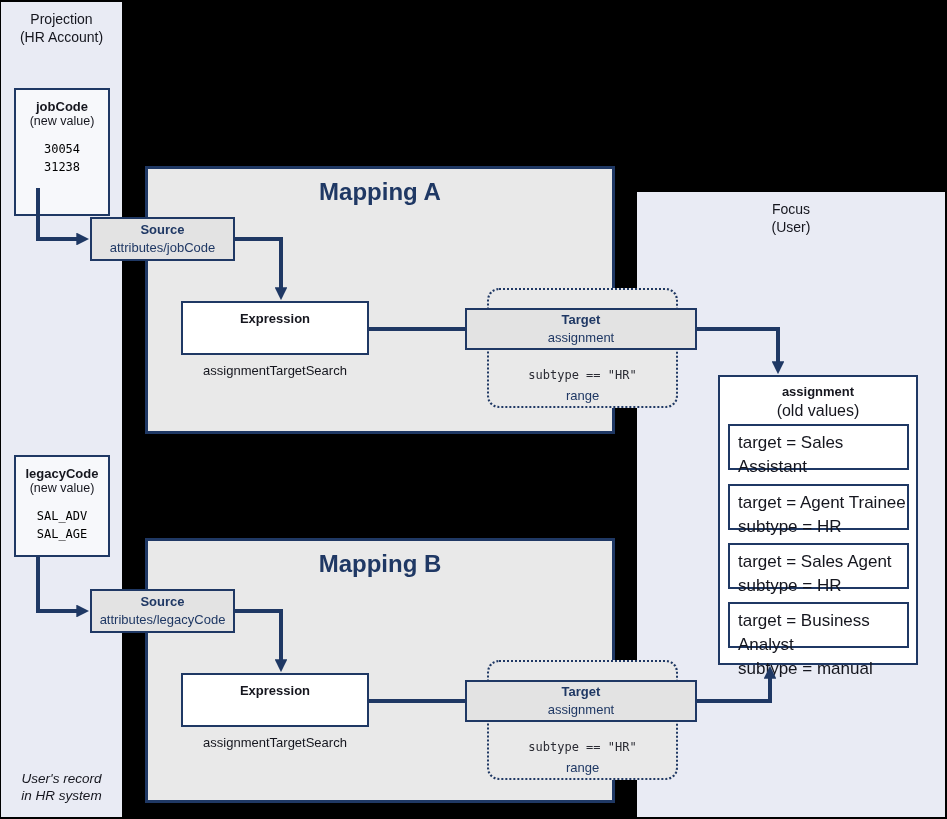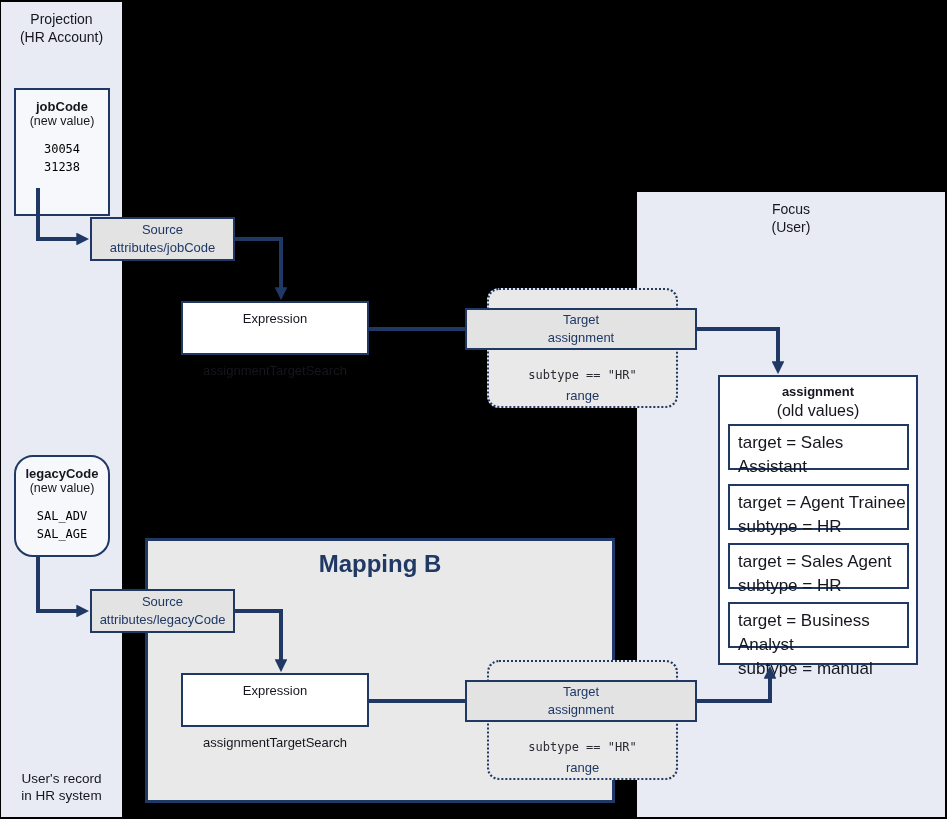--- a/index.html
+++ b/index.html
@@ -2,31 +2,31 @@
 <html><head>
 <meta charset="utf-8">
 <style>
   * { margin:0; padding:0; box-sizing:border-box; }
   html,body { width:947px; height:819px; background:#000; font-family:"Liberation Sans", sans-serif; }
   #canvas { position:relative; width:947px; height:819px; background:#000; overflow:hidden; }
   .abs { position:absolute; }
 
   .panel { background:#e9ebf4; z-index:1; }
   .panel-title { text-align:center; font-size:14px; color:#15161e; line-height:1.28; padding-top:9px; }
-  .panel-footer { position:absolute; bottom:12px; left:0; right:0; text-align:center; font-size:13.5px; color:#15161e; line-height:1.3; }
+  .panel-footer { position:absolute; bottom:12px; left:0; right:0; text-align:center; font-style:italic; font-size:13.5px; color:#15161e; line-height:1.3; }
 
   .mapping { background:#e9e9e9; border:3px solid #1f3864; z-index:2; }
   .mapping-title { text-align:center; margin-top:9px; font-size:24px; font-weight:bold; color:#1f3864; }
 
   .box { border:2px solid #1f3864; display:flex; flex-direction:column; align-items:center; justify-content:center; text-align:center; z-index:4; }
   .graybox { background:#e3e3e3; }
   .whitebox { background:#ffffff; }
 
   .navy { color:#1f3864; }
-  .lbl { font-size:13px; font-weight:normal; line-height:1.35; }
+  .lbl { font-size:13px; font-weight:bold; line-height:1.35; }
   .val { font-size:13px; line-height:1.35; }
   .dark { color:#15161e;margin-top:34px; }
 
   .value-box { background:#f7f8fb; border:2px solid #1f3864; z-index:4; display:flex; flex-direction:column; align-items:center; text-align:center; padding-top:9px; }
   .value-box .box-title { font-size:13px; font-weight:bold; color:#15161e; }
   .value-box .box-sub { font-size:12.5px; color:#15161e; margin-bottom:12px; }
   .mono { font-family:"DejaVu Sans Mono", monospace; font-size:12px; color:#000000; line-height:1.5; }
 
   .dotted { border:2.5px dotted #1f3864; border-radius:12px; background:#e9e9e9; z-index:3; }
   .cond { position:absolute; left:0; right:0; text-align:center; font-family:"DejaVu Sans Mono", monospace; font-size:12px; color:#2a2b33; }
@@ -57,33 +57,36 @@
     </div>
   </div>
 
   <div class="panel abs" style="left:637px; top:192px; width:308px; height:625px;">
     <div class="panel-title">
       <div>Focus</div>
       <div>(User)</div>
     </div>
   </div>
 
+  <div class="mapping abs" style="left:145px; top:166px; width:470px; height:268px;">
+    <div class="mapping-title">Mapping A</div>
+  </div>
 
   <div class="mapping abs" style="left:145px; top:538px; width:470px; height:265px;">
     <div class="mapping-title">Mapping B</div>
   </div>
 
   <div class="value-box abs" style="left:14px; top:88px; width:96px; height:128px;">
     <div class="box-title">jobCode</div>
     <div class="box-sub">(new value)</div>
     <div class="mono">30054</div>
     <div class="mono">31238</div>
   </div>
 
-  <div class="value-box abs" style="left:14px; top:455px; width:96px; height:102px;border-radius:19px;">
+  <div class="value-box abs" style="left:14px; top:455px; width:96px; height:102px;">
     <div class="box-title">legacyCode</div>
     <div class="box-sub">(new value)</div>
     <div class="mono">SAL_ADV</div>
     <div class="mono">SAL_AGE</div>
   </div>
 
   <div class="box graybox abs" style="left:90px; top:217px; width:145px; height:44px;">
     <div class="lbl navy">Source</div>
     <div class="val navy">attributes/jobCode</div>
   </div>

